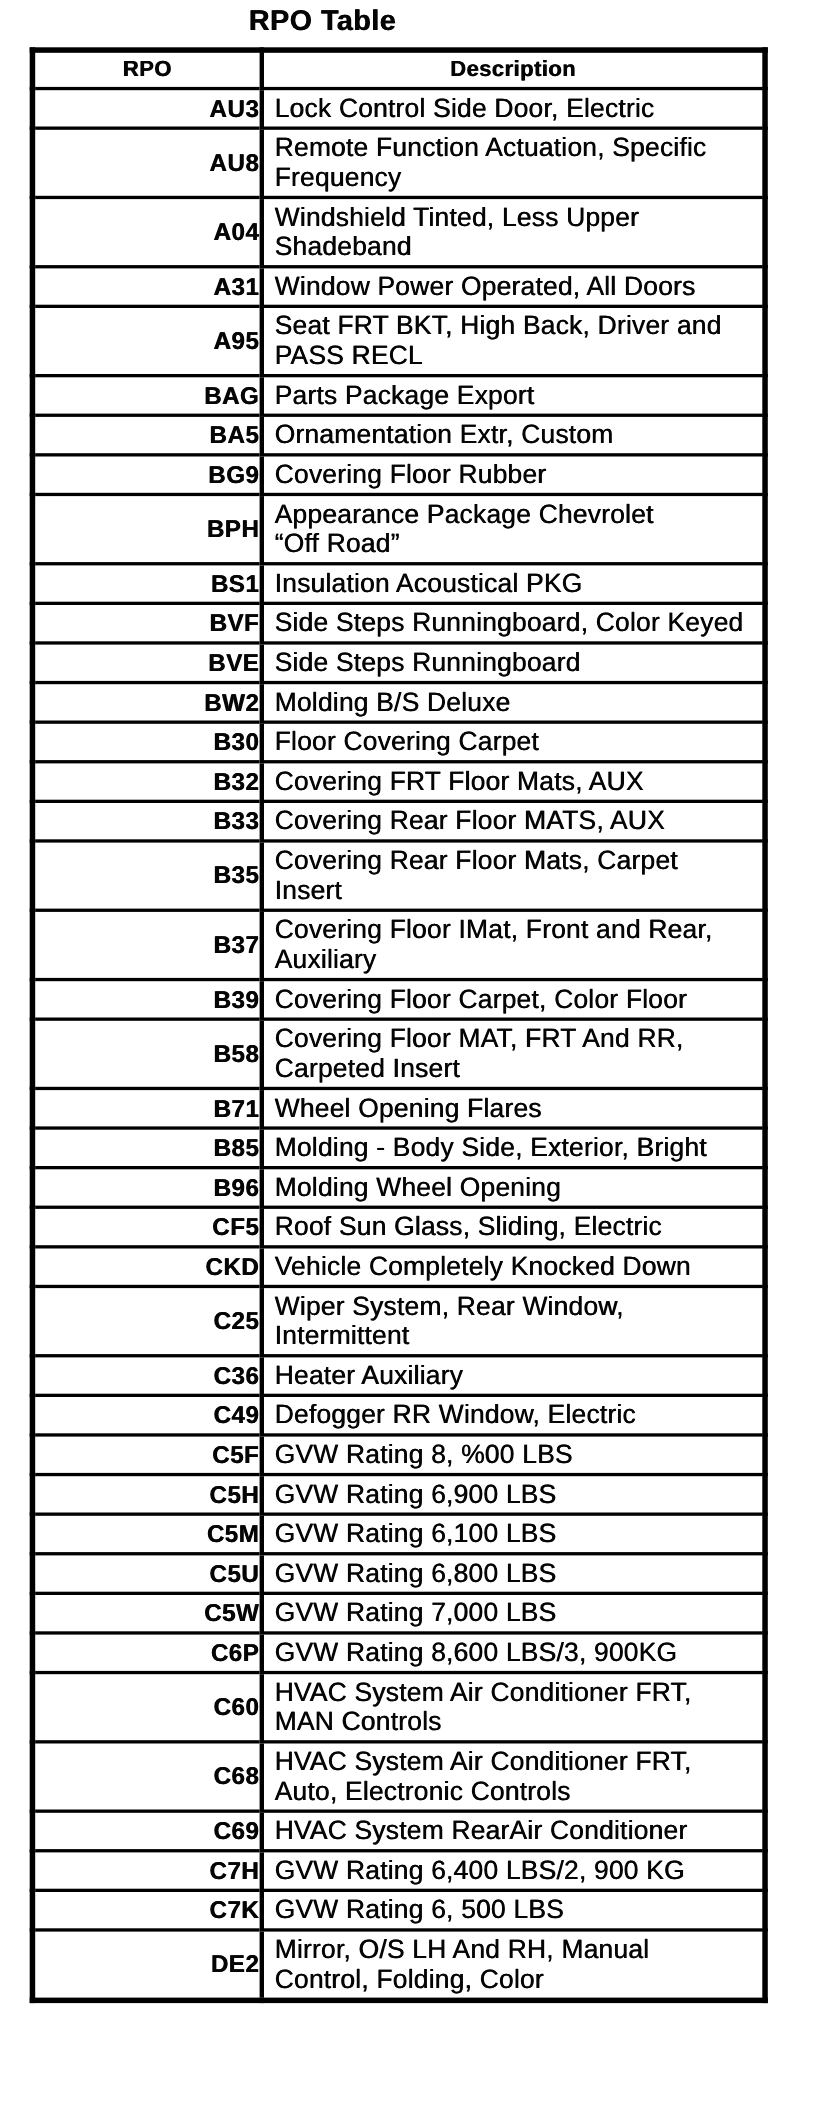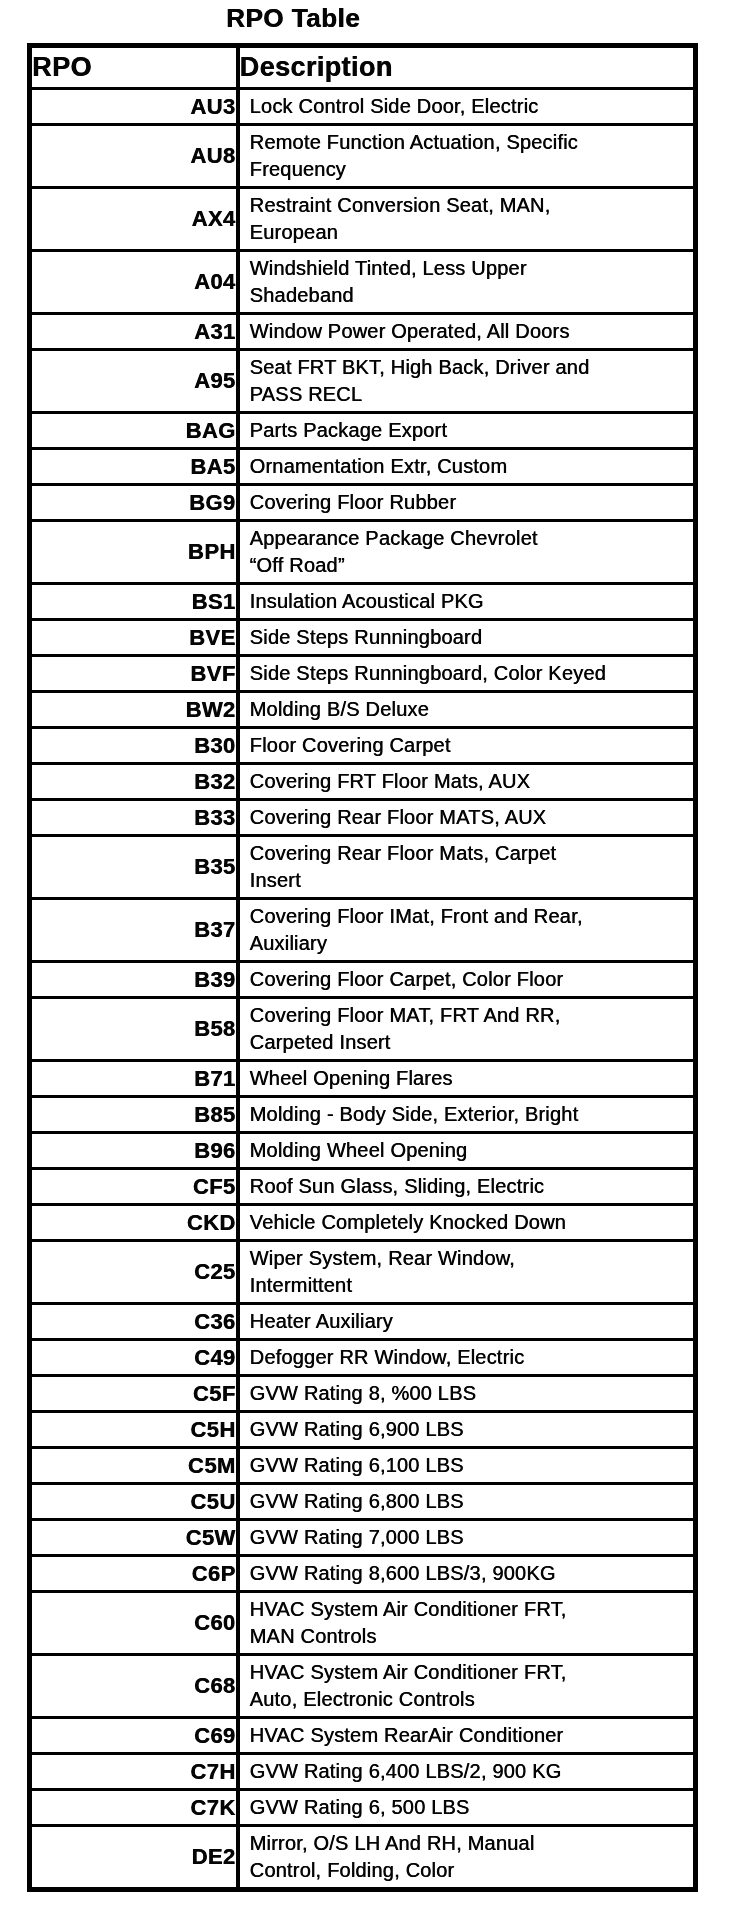--- a/index.html
+++ b/index.html
@@ -44,37 +44,37 @@
   }
   .rpo-table col.c1 { width: 208px; }
   .rpo-table th,
   .rpo-table td {
     border-style: solid;
     border-color: #000;
     border-width: 3px 4px; 
     vertical-align: middle;
   }
   .rpo-table th {
-    font-size: 27px;
+    font-size: 20px;
     font-weight: bold;
-    text-align: left;
+    text-align: center;
     padding: 4px 0;
     letter-spacing: 0.4px;
     text-shadow: 0.6px 0 0 currentColor;
   }
   .rpo-table td.cell-rpo {
     font-size: 22px;
     font-weight: bold;
     text-align: right;
     padding: 3px 0;
     letter-spacing: 0.4px;
     text-shadow: 0.5px 0 0 currentColor;
   }
   .rpo-table td.cell-desc {
-    font-size: 20px;
+    font-size: 24px;
     line-height: 27px;
     padding: 3px 8px 3px 10px;
     letter-spacing: 0.2px;
     white-space: pre-line;
     text-shadow: 0.5px 0 0 currentColor;
   }
 </style>
 </head>
 <body>
 
@@ -96,25 +96,20 @@
         <tr>
           <td class="cell-rpo">AU3</td>
           <td class="cell-desc">Lock Control Side Door, Electric</td>
         </tr>
         <tr>
           <td class="cell-rpo">AU8</td>
           <td class="cell-desc">Remote Function Actuation, Specific
 Frequency</td>
         </tr>
         <tr>
-          <td class="cell-rpo">AX4</td>
-          <td class="cell-desc">Restraint Conversion Seat, MAN,
-European</td>
-        </tr>
-        <tr>
           <td class="cell-rpo">A04</td>
           <td class="cell-desc">Windshield Tinted, Less Upper
 Shadeband</td>
         </tr>
         <tr>
           <td class="cell-rpo">A31</td>
           <td class="cell-desc">Window Power Operated, All Doors</td>
         </tr>
         <tr>
           <td class="cell-rpo">A95</td>
@@ -136,26 +131,26 @@
         <tr>
           <td class="cell-rpo">BPH</td>
           <td class="cell-desc">Appearance Package Chevrolet
 “Off Road”</td>
         </tr>
         <tr>
           <td class="cell-rpo">BS1</td>
           <td class="cell-desc">Insulation Acoustical PKG</td>
         </tr>
         <tr>
+          <td class="cell-rpo">BVF</td>
+          <td class="cell-desc">Side Steps Runningboard, Color Keyed</td>
+        </tr>
+        <tr>
           <td class="cell-rpo">BVE</td>
           <td class="cell-desc">Side Steps Runningboard</td>
-        </tr>
-        <tr>
-          <td class="cell-rpo">BVF</td>
-          <td class="cell-desc">Side Steps Runningboard, Color Keyed</td>
         </tr>
         <tr>
           <td class="cell-rpo">BW2</td>
           <td class="cell-desc">Molding B/S Deluxe</td>
         </tr>
         <tr>
           <td class="cell-rpo">B30</td>
           <td class="cell-desc">Floor Covering Carpet</td>
         </tr>
         <tr>

